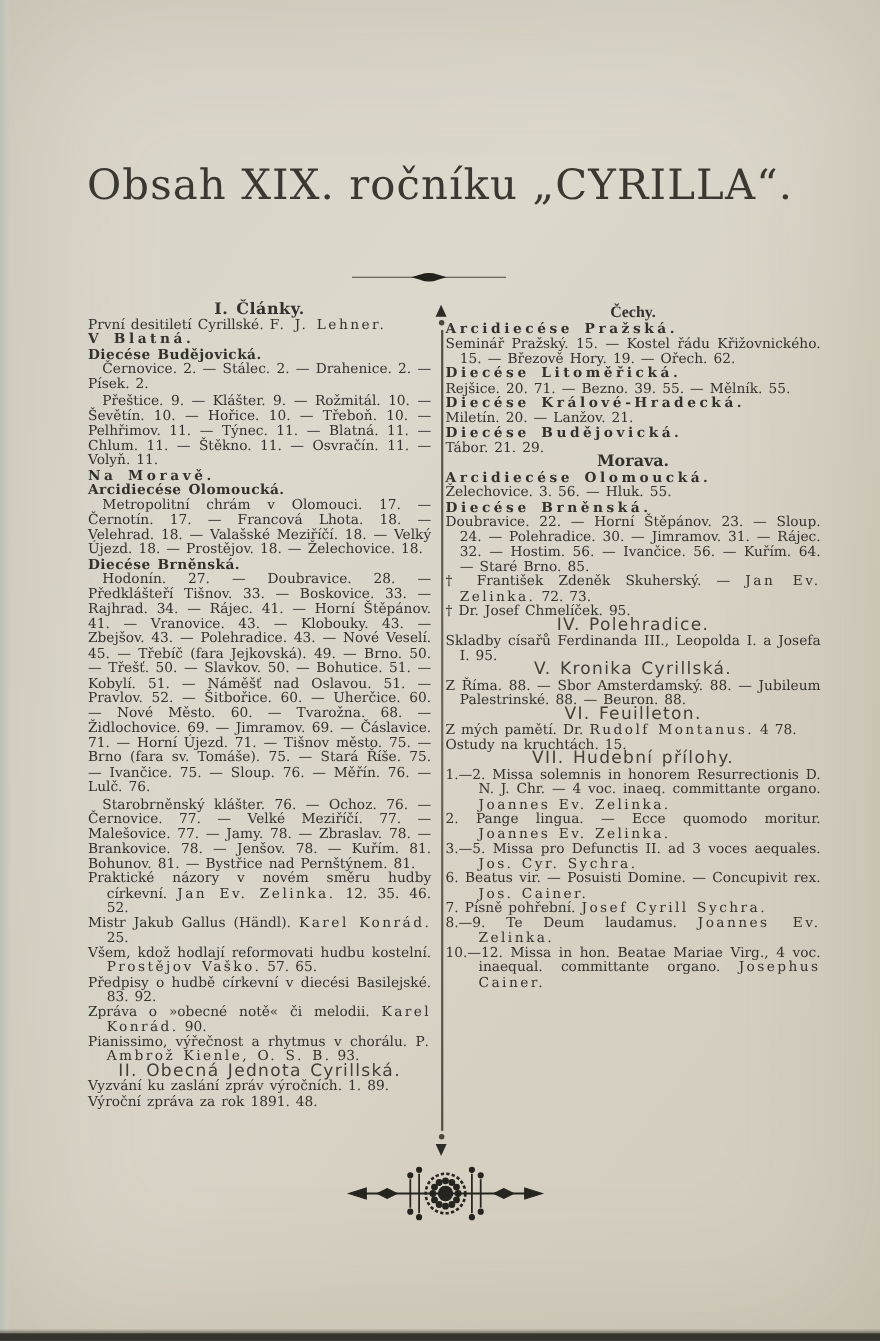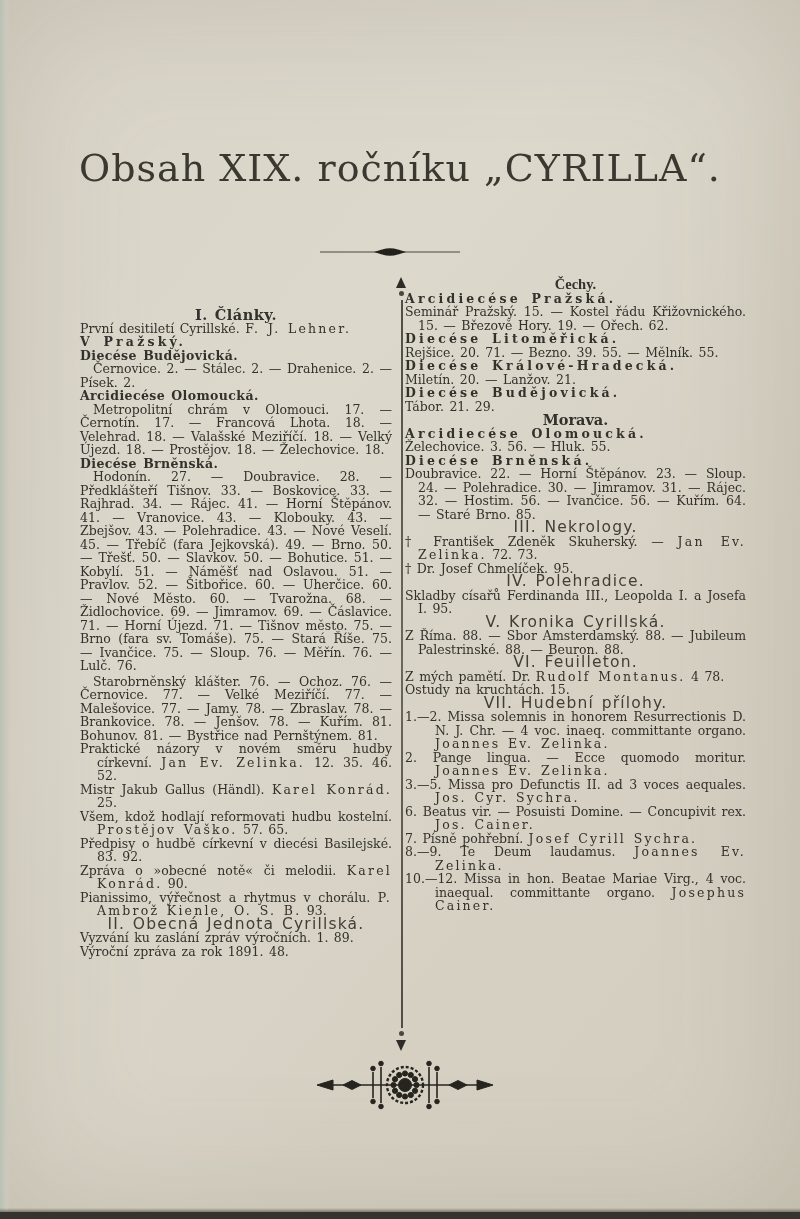--- a/index.html
+++ b/index.html
@@ -31,21 +31,21 @@
   .rule-gadget-top{position:absolute;left:399px;top:291px;width:5px;height:5px;
     border-radius:50%;background:#4a473f;}
   .rule-gadget-bottom{position:absolute;left:399px;top:1031px;width:5px;height:5px;
     border-radius:50%;background:#4a473f;}
   .rule-arrow-down{position:absolute;left:396px;top:1040px;width:0;height:0;
     border-left:5px solid transparent;border-right:5px solid transparent;
     border-top:11px solid #2e2c27;}
 
   .col{position:absolute;top:274px;font-size:12.5px;line-height:13.5px;
     text-align:justify;word-spacing:1.5px;}
-  .col-left{left:80px;width:312px;margin-top:34px;}
+  .col-left{left:80px;width:312px;}
   .col-right{left:405px;width:341px;}
   .col p{margin:0;}
 
   .serif-head{text-align:center;font-weight:bold;font-size:14.5px;margin:0 0 6px 0;letter-spacing:.5px;}
   .bold-center{text-align:center;font-weight:bold;font-size:14.5px;margin:4px 0 3px 0;}
   .spaced-center{text-align:left;letter-spacing:3.2px;word-spacing:3px;margin:4px 0 2px 0;font-weight:bold;}
   .sans-head{text-align:center;font-family:"DejaVu Sans","Liberation Sans",sans-serif;
     font-weight:400;font-size:15.5px;letter-spacing:1.2px;color:#413e37;margin:7px 0 4px 0;}
   .dioc{font-weight:bold;letter-spacing:.4px;margin-top:3px;}
   .places{text-indent:13px;margin-left:4px;}
@@ -78,25 +78,27 @@
   <div class="rule-gadget-top"></div>
   <div class="rule-line"></div>
   <div class="rule-gadget-bottom"></div>
   <div class="rule-arrow-down"></div>
 
   <div class="col col-left">
     <p class="serif-head">I. Články.</p>
 
     <p class="intro"><span>První desitiletí Cyrillské. </span><span class="sp">F. J. Lehner.</span></p>
 
-    <p class="spaced-center">V Pražský.</p>
+    <p class="spaced-center">V Blatná.</p>
 
     <p class="dioc">Diecése Budějovická.</p>
     <p class="places">Černovice. 2. — Stálec. 2. — Drahenice. 2. — Písek. 2.</p>
-
+    <p class="places">Přeštice. 9. — Klášter. 9. — Rožmitál. 10. — Ševětín. 10. — Hořice. 10. — Třeboň. 10. — Pelhřimov. 11. — Týnec. 11. — Blatná. 11. — Chlum. 11. — Štěkno. 11. — Osvračín. 11. — Volyň. 11.</p>
+
+    <p class="spaced-center">Na Moravě.</p>
 
     <p class="dioc">Arcidiecése Olomoucká.</p>
     <p class="places">Metropolitní chrám v Olomouci. 17. — Černotín. 17. — Francová Lhota. 18. — Velehrad. 18. — Valašské Meziříčí. 18. — Velký Újezd. 18. — Prostějov. 18. — Želechovice. 18.</p>
 
     <p class="dioc">Diecése Brněnská.</p>
     <p class="places">Hodonín. 27. — Doubravice. 28. — Předklášteří Tišnov. 33. — Boskovice. 33. — Rajhrad. 34. — Rájec. 41. — Horní Štěpánov. 41. — Vranovice. 43. — Klobouky. 43. — Zbejšov. 43. — Polehradice. 43. — Nové Veselí. 45. — Třebíč (fara Jejkovská). 49. — Brno. 50. — Třešť. 50. — Slavkov. 50. — Bohutice. 51. — Kobylí. 51. — Náměšť nad Oslavou. 51. — Pravlov. 52. — Šitbořice. 60. — Uherčice. 60. — Nové Město. 60. — Tvarožna. 68. — Židlochovice. 69. — Jimramov. 69. — Čáslavice. 71. — Horní Újezd. 71. — Tišnov město. 75. — Brno (fara sv. Tomáše). 75. — Stará Říše. 75. — Ivančice. 75. — Sloup. 76. — Měřín. 76. — Lulč. 76.</p>
     <p class="places">Starobrněnský klášter. 76. — Ochoz. 76. — Černovice. 77. — Velké Meziříčí. 77. — Malešovice. 77. — Jamy. 78. — Zbraslav. 78. — Brankovice. 78. — Jenšov. 78. — Kuřím. 81. Bohunov. 81. — Bystřice nad Pernštýnem. 81.</p>
 
     <p class="article"><span>Praktické názory v novém směru hudby církevní. </span><span class="sp">Jan Ev. Zelinka.</span><span> 12. 35. 46. 52.</span></p>
     <p class="article"><span>Mistr Jakub Gallus (Händl). </span><span class="sp">Karel Konrád.</span><span> 25.</span></p>
@@ -126,21 +128,20 @@
     <p class="entry">Tábor. 21. 29.</p>
 
     <p class="bold-center">Morava.</p>
 
     <p class="spaced-center">Arcidiecése Olomoucká.</p>
     <p class="entry">Želechovice. 3. 56. — Hluk. 55.</p>
 
     <p class="spaced-center">Diecése Brněnská.</p>
     <p class="entry">Doubravice. 22. — Horní Štěpánov. 23. — Sloup. 24. — Polehradice. 30. — Jimramov. 31. — Rájec. 32. — Hostim. 56. — Ivančice. 56. — Kuřím. 64. — Staré Brno. 85.</p>
 
-    <p class="sans-head">III. Nekrology.</p>
     <p class="entry"><span>† František Zdeněk Skuherský. — </span><span class="sp">Jan Ev. Zelinka.</span><span> 72. 73.</span></p>
     <p class="entry"><span>† Dr. Josef Chmelíček. 95.</span></p>
 
     <p class="sans-head">IV. Polehradice.</p>
     <p class="entry">Skladby císařů Ferdinanda III., Leopolda I. a Josefa I. 95.</p>
 
     <p class="sans-head">V. Kronika Cyrillská.</p>
     <p class="entry">Z Říma. 88. — Sbor Amsterdamský. 88. — Jubileum Palestrinské. 88. — Beuron. 88.</p>
 
     <p class="sans-head">VI. Feuilleton.</p>

